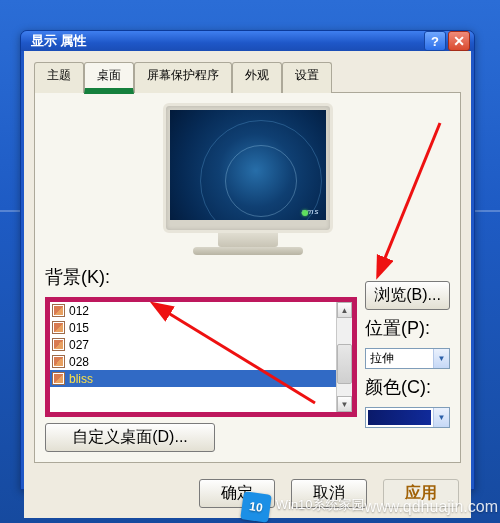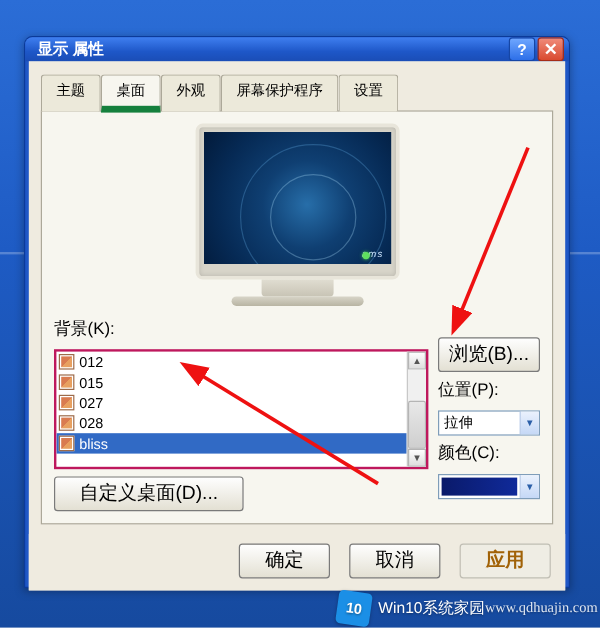--- a/index.html
+++ b/index.html
@@ -140,40 +140,40 @@
     width: 110px; height:8px;
     background: linear-gradient(180deg,#d8d5c8,#b8b4a3);
     margin:0 auto;
     border-radius: 4px;
   }
   .led { width:6px;height:6px; background:#5fdf5f; border-radius:50%; position:relative; left:132px; top:-10px; box-shadow:0 0 3px #4fcf4f;}
   
   .lower { display:flex; gap:8px; }
   .leftcol { flex:1; display:flex; flex-direction:column; gap:6px;}
   .rightcol { width:85px; display:flex; flex-direction:column; gap:6px; padding-top:16px;}
-  .field-label { font-size:14px; margin-bottom:2px;}
+  .field-label { font-size:18px; margin-bottom:2px;}
   .listbox {
-    border:2px solid #be185d;
+    border:5px solid #be185d;
     background:#fff;
-    height:100px;
+    height:120px;
     overflow:hidden;
     position:relative;
     display:flex;
   }
   .listbox .items { flex:1; overflow:hidden;}
   .listbox .item {
     display:flex; align-items:center;
     height:17px;
     padding:0 2px;
     gap:4px;
     font-size:12px;
     white-space:nowrap;
   }
   .listbox .item.selected {
-    background:#316ac5; color:#ffffff;
+    background:#316ac5; color:#fde047;
   }
   .bmp-icon {
     width:13px;height:13px; background:#fff; border:1px solid #9d6b4a;
     position:relative;
     flex-shrink: 0;
   }
   .bmp-icon::before{
     content:""; position:absolute; left:1px; top:1px; width:9px;height:9px;
     background:linear-gradient(135deg,#d97b50 50%,#e8a060 50%);
   }
@@ -198,21 +198,21 @@
   .btn.disabled { color:#a16207; background:#efede4; border-color:#c0beb4;font-weight:bold;}
   .combo {
     border:1px solid #7f9db9; background:#fff; height:21px;
     display:flex; align-items:stretch;
   }
   .combo .val{flex:1;padding:2px 4px;font-size:12px;display:flex;align-items:center;}
   .combo .arrow{width:16px;background:linear-gradient(180deg,#eaf1fd,#c5d8f6);border-left:1px solid #b4c8e8;display:flex;align-items:center;justify-content:center;font-size:8px;color:#2b5fa8;}
   .color-combo .val{padding:2px;}
   .color-swatch{flex:1;height:15px;background:linear-gradient(90deg,#0a1a6a,#102a9a);}
   .custom-desktop {
-    width:158px;
+    width:170px;
   }
   
   .bottombar {
     display:flex; justify-content:flex-end;
     gap:16px;
     padding:8px 12px 10px 12px;
     background:#efebe0;
   }
   .bottombar .btn{width:76px;}
   
@@ -227,43 +227,43 @@
   .wm-logo {
     width:28px;height:28px;
     background:#1b8fe6;
     border-radius:4px;
     transform:rotate(8deg);
     display:flex;align-items:center;justify-content:center;
     color:#fff;font-weight:bold;font-size:12px;
     box-shadow:0 1px 3px rgba(0,0,0,0.3);
   }
   .wm-text{display:flex;line-height:1.1;}
-  .wm-text .u{font-size:12px;opacity:0.85;font-family:Liberation Serif, serif;}
+  .wm-text .u{font-size:16px;opacity:0.85;}
 </style>
 </head>
 <body>
 
 <div class="horizon"></div>
 
 <div class="dialog">
   <div class="titlebar">
     <span class="title">显示 属性</span>
     <div class="tbtn help">
         <span>?</span>
       </div>
     <div class="tbtn close">
         <span>✕</span>
       </div>
   </div>
   <div class="client">
     <div class="tabrow">
       <div class="tab">主题</div>
       <div class="tab active">桌面</div>
+      <div class="tab">屏幕保护程序</div>
       <div class="tab">外观</div>
-      <div class="tab">屏幕保护程序</div>
       <div class="tab">设置</div>
     </div>
     <div class="tabpanel">
 
       <div class="monitor-wrap">
         <div class="monitor">
           <div class="screen-bezel">
             <div class="screen">
               <span class="brand">ams</span>
             </div>

